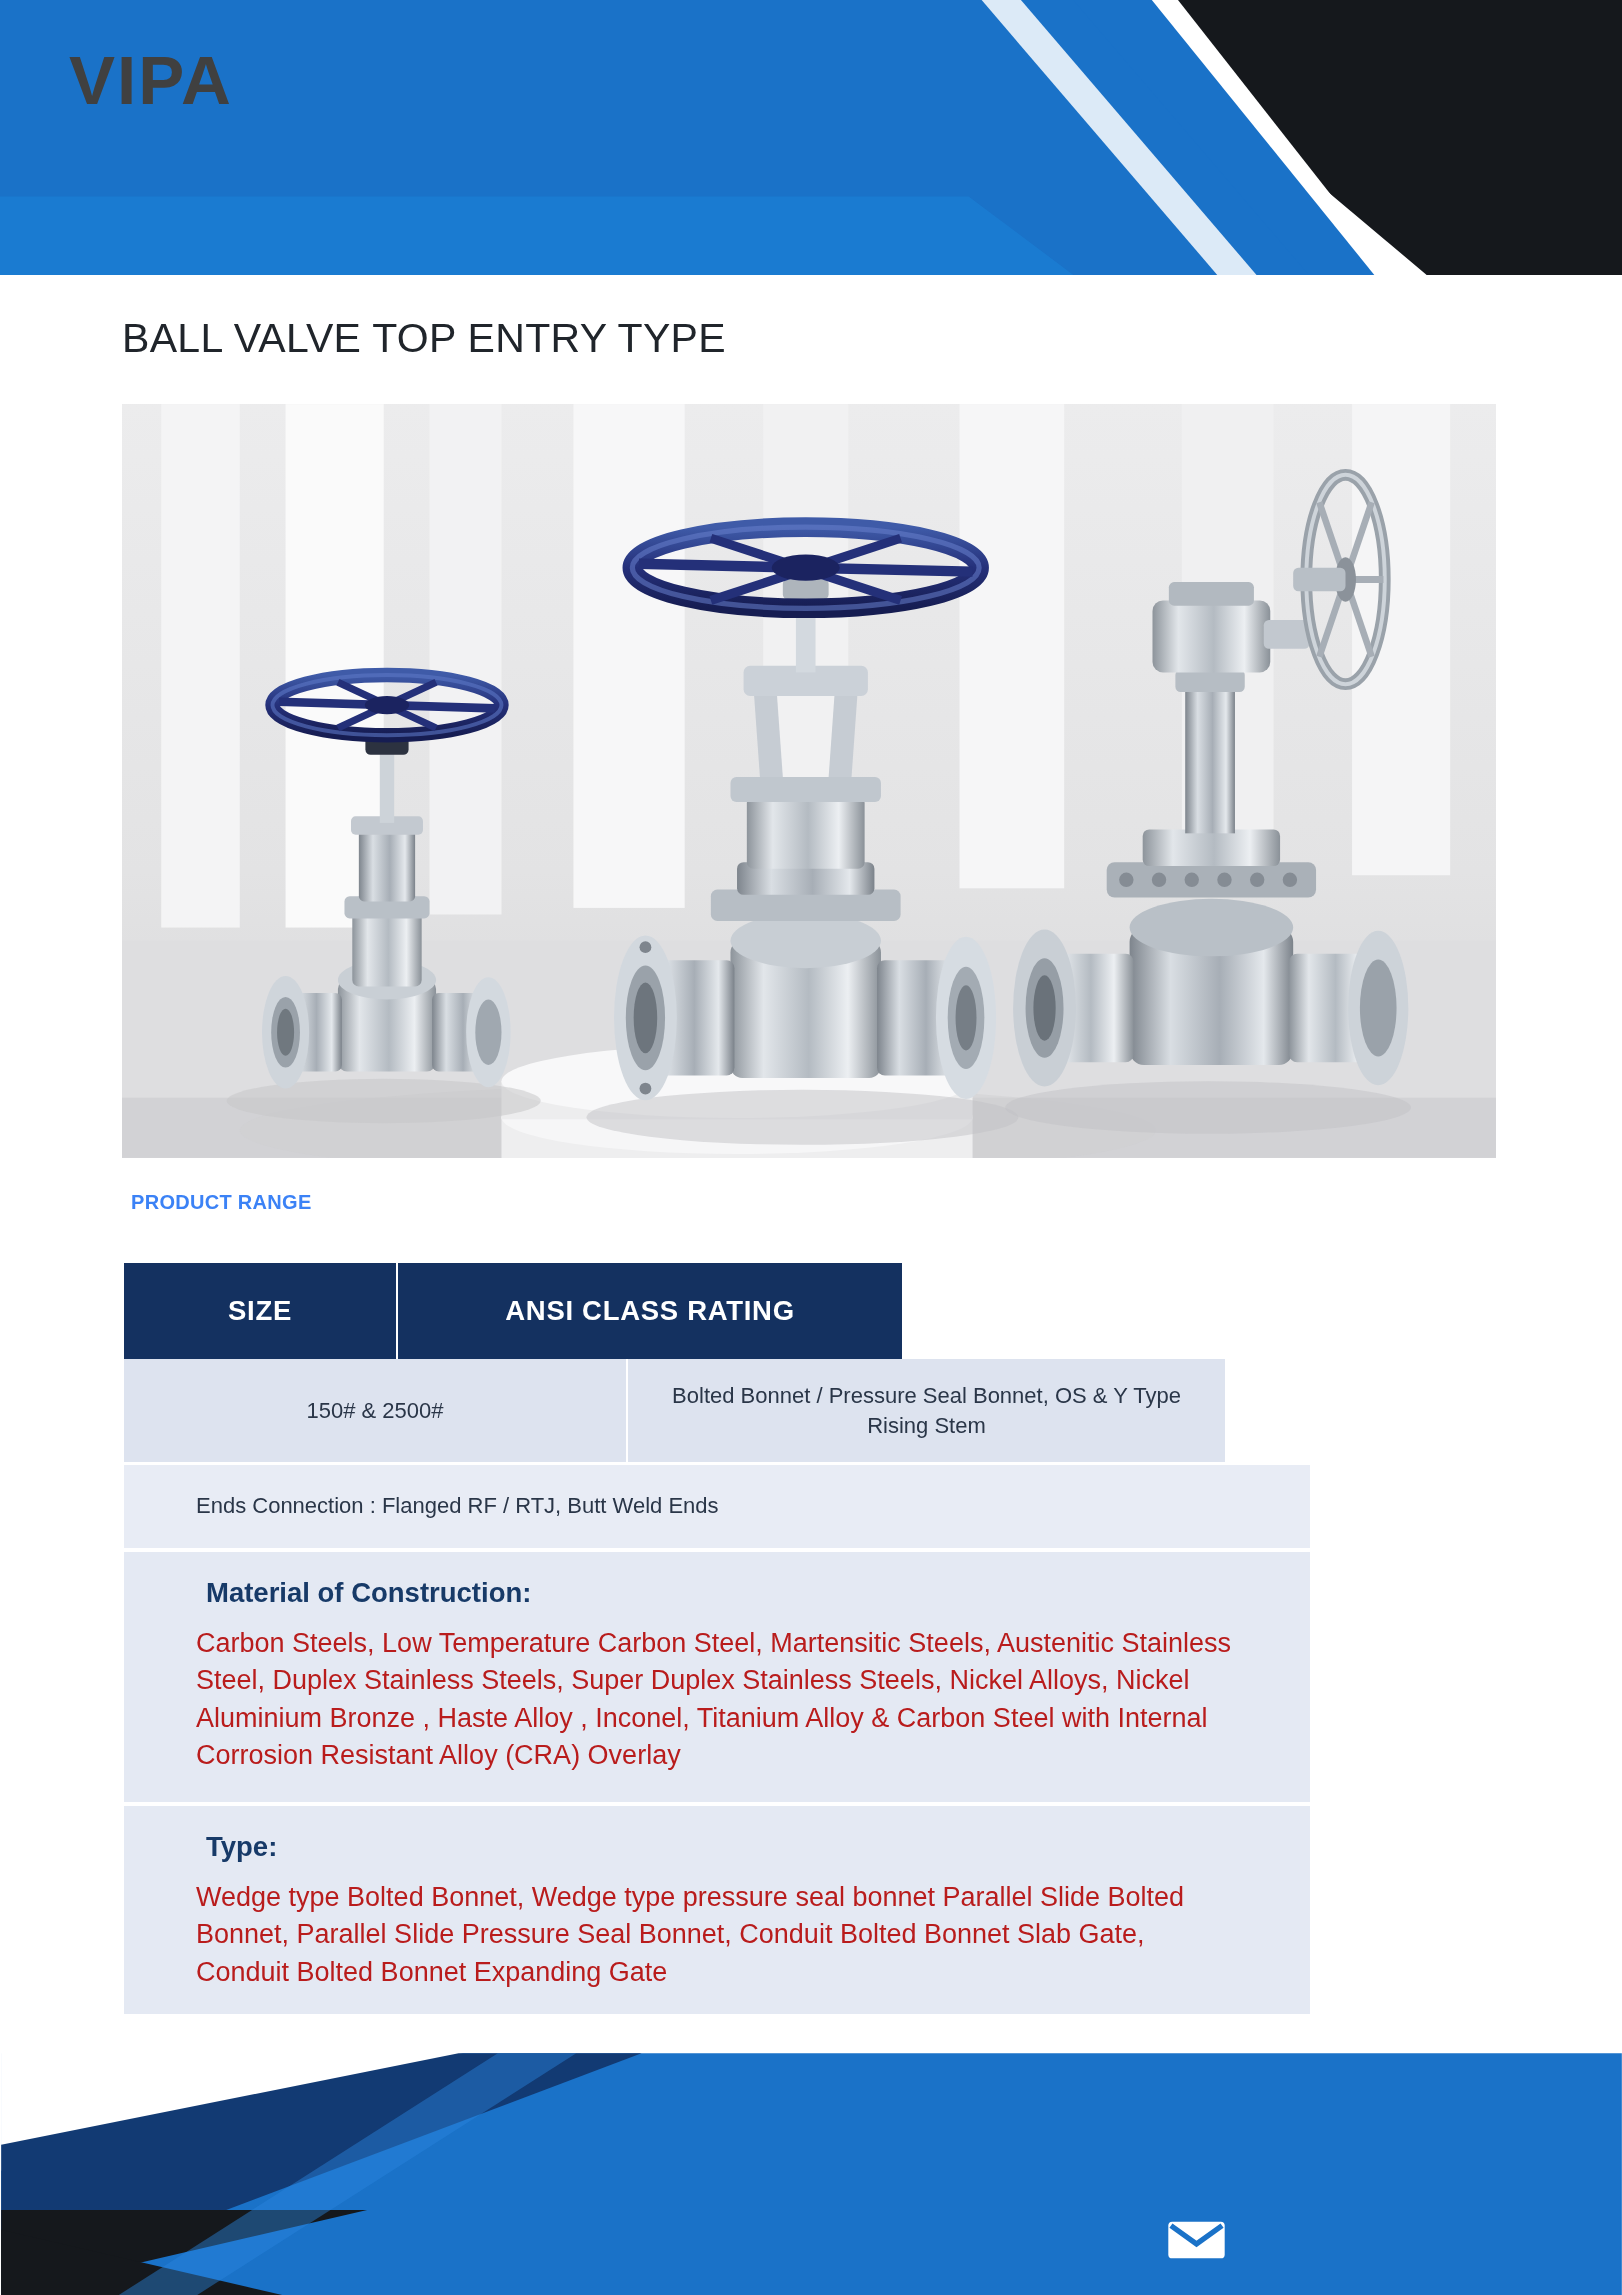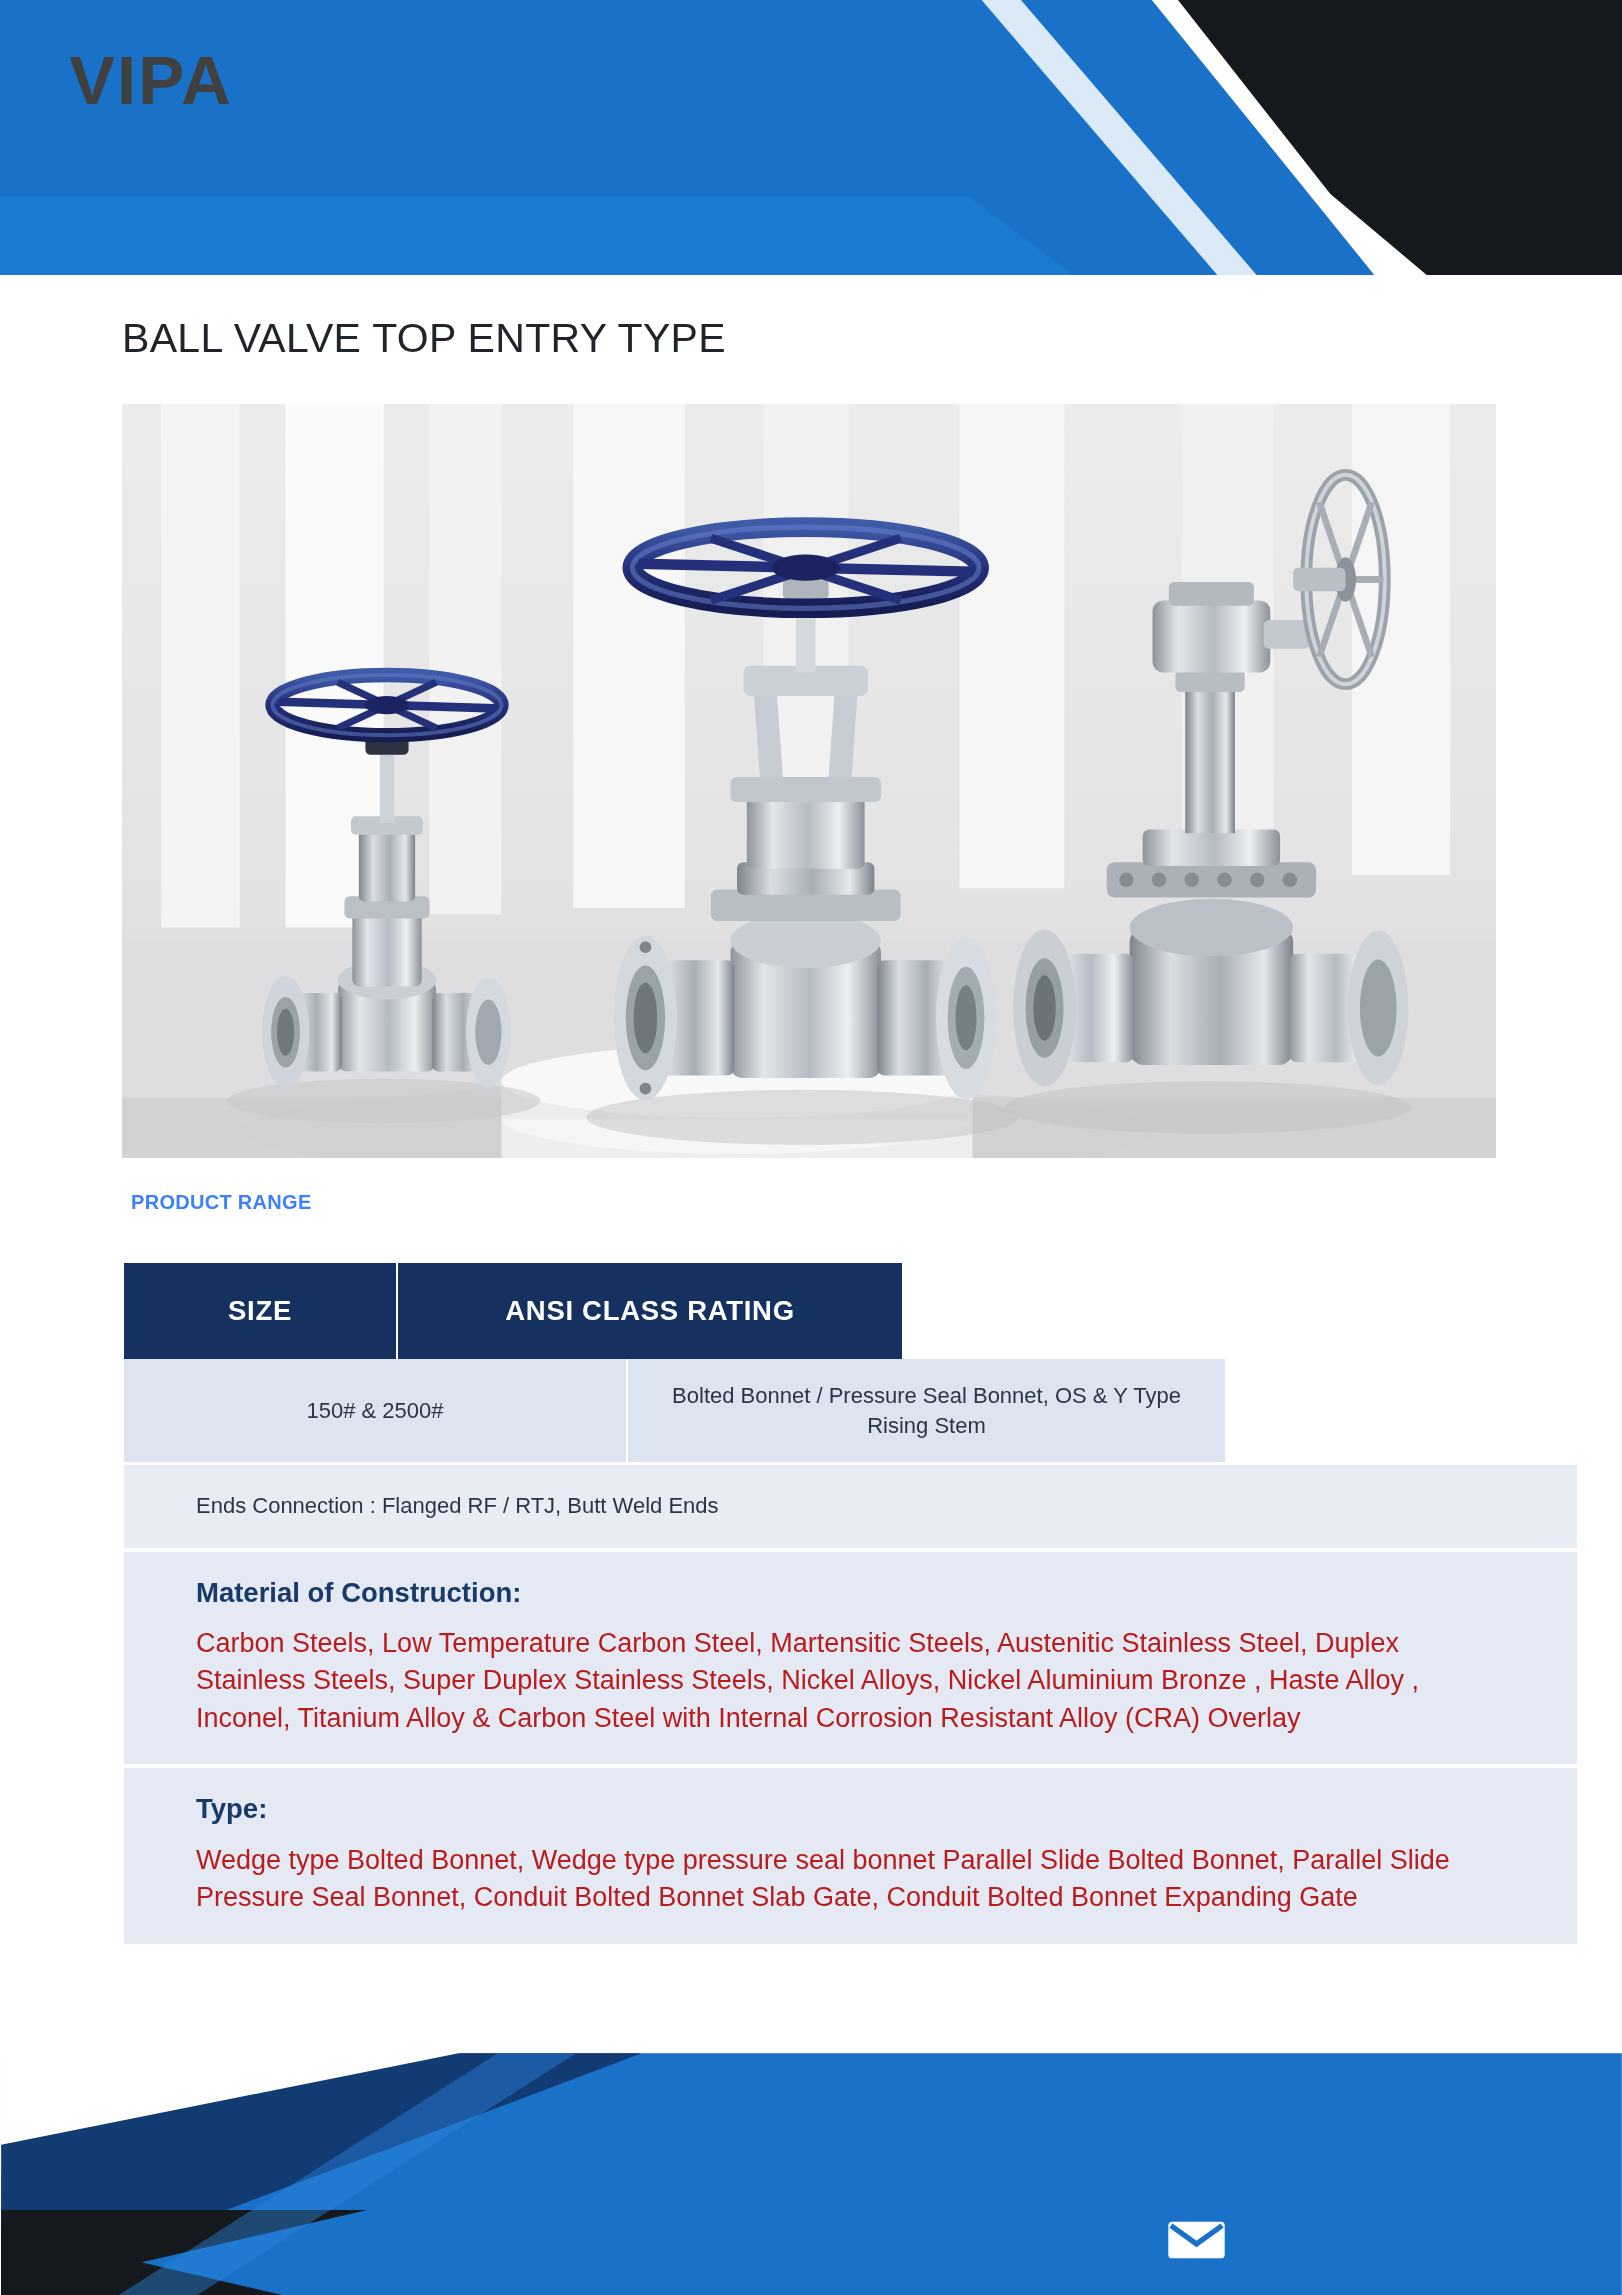--- a/index.html
+++ b/index.html
@@ -71,21 +71,21 @@
     font-weight: bold;
     color: #3b82f6;
     letter-spacing: 0.3px;
   }
 
   
   .table {
     position: absolute;
     top: 1263px;
     left: 124px;
-    width: 1453px;
+    width: 1186px;
   }
   .thead {
     display: flex;
     height: 96px;
   }
   .th {
     background: #143160;
     color: #ffffff;
     font-size: 27.5px;
     font-weight: bold;
@@ -129,20 +129,21 @@
   .band-alt {
     background: #e4e9f3;
     margin-top: 3.9px;
     padding: 22px 72px 27.5px 72px;
   }
   .band-title {
     font-size: 27.5px;
     color: #173a68;
     font-weight: bold;
     margin-bottom: 13px;
+    margin-left: 10px;
   }
   .band-body {
     font-size: 27px;
     color: #b91c1c;
     line-height: 1.38;
   }
 
   
   .bottom-banner {
     position: absolute;

